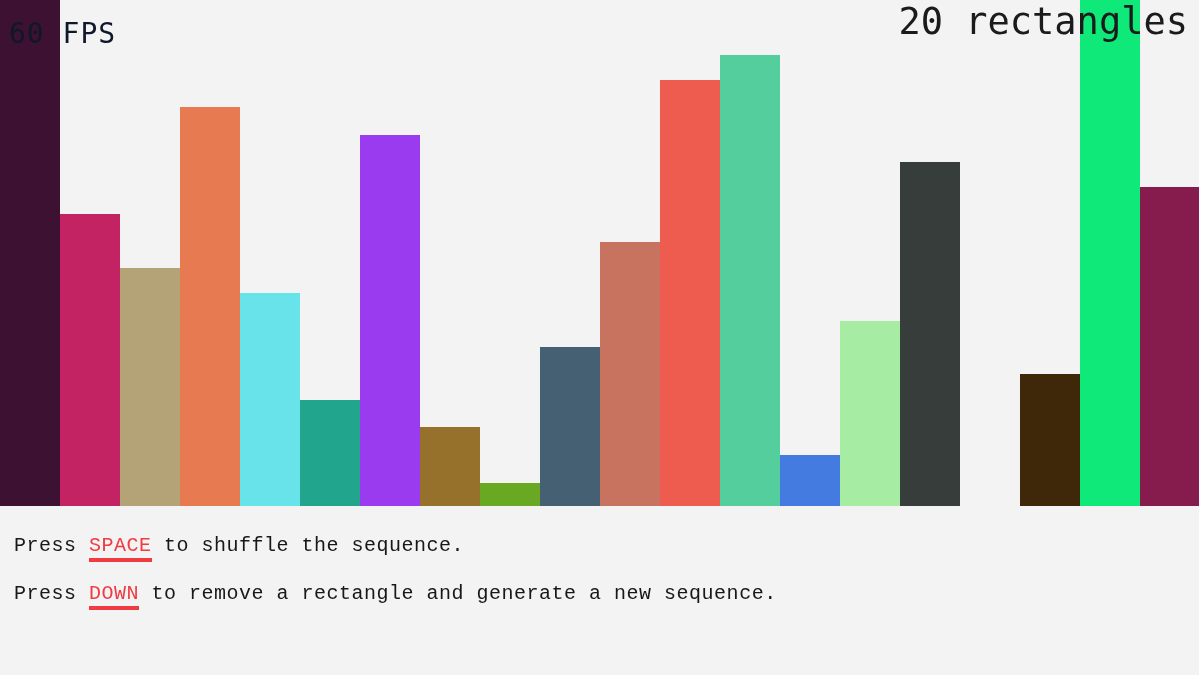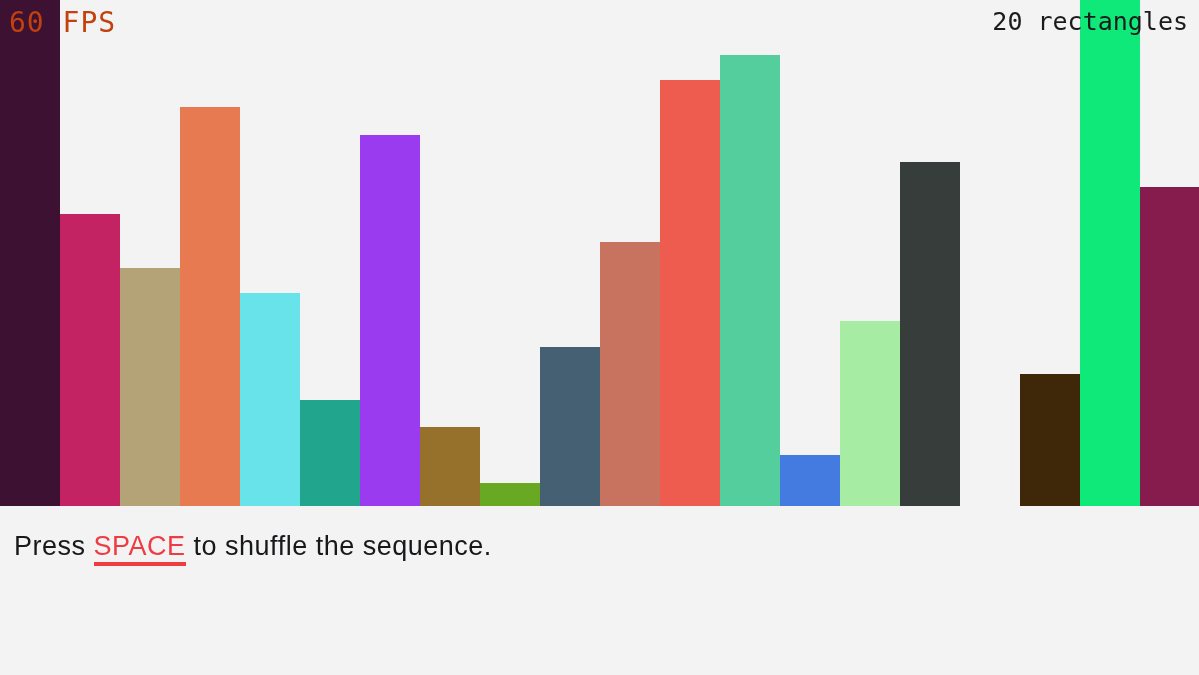--- a/index.html
+++ b/index.html
@@ -31,56 +31,56 @@
   }
   .bar {
     position: absolute;
     bottom: 0;
   }
 
   
   #fps-counter {
     position: absolute;
     left: 9px;
-    top: 9px;
+    top: 20px;
     font-family: "DejaVu Sans Mono", monospace;
     font-size: 28px;
     line-height: 28px;
     letter-spacing: 1px;
-    color: #c2410c;
+    color: #0f172a;
     font-weight: 400;
     white-space: pre;
   }
   #rect-count {
     position: absolute;
     right: 11px;
     top: 7px;
     font-family: "DejaVu Sans Mono", monospace;
-    font-size: 25px;
+    font-size: 37px;
     line-height: 30px;
     letter-spacing: 0px;
     color: #1b1b1b;
     white-space: pre;
     text-align: right;
   }
 
   
   #instructions {
     position: absolute;
     left: 0;
     top: 506px;
     width: 1199px;
     height: 169px;
     background: #f3f3f3;
     padding: 16px 0 0 14px;
     box-sizing: border-box;
   }
   .instruction-line {
-    font-family: Liberation Sans, sans-serif;
-    font-size: 27px;
+    font-family: Liberation Mono, monospace;
+    font-size: 20px;
     line-height: 48px;
     color: #16181a;
     white-space: pre;
     letter-spacing: 0.5px;
   }
   .keycap {
     color: #ef3b42;
     border-bottom: 4px solid #ef3b42;
     padding-bottom: 1px;
   }
@@ -111,15 +111,16 @@
       <div class="bar" style="left: 1080px; width: 60px; height: 506px; background: rgb(15, 233, 122);"></div>
       <div class="bar" style="left: 1140px; width: 59px; height: 319px; background: rgb(134, 27, 78);"></div>
     </div>
 
   <div id="fps-counter">60 FPS</div>
 
   <div id="rect-count">20 rectangles</div>
 
   <div id="instructions">
       <div class="instruction-line"><span>Press </span><span class="keycap">SPACE</span><span> to shuffle the sequence.</span></div>
+      <div class="instruction-line"><span>Press </span><span class="keycap">DOWN</span><span> to remove a rectangle and generate a new sequence.</span></div>
     </div>
 
 </div>
 
 </body></html>

